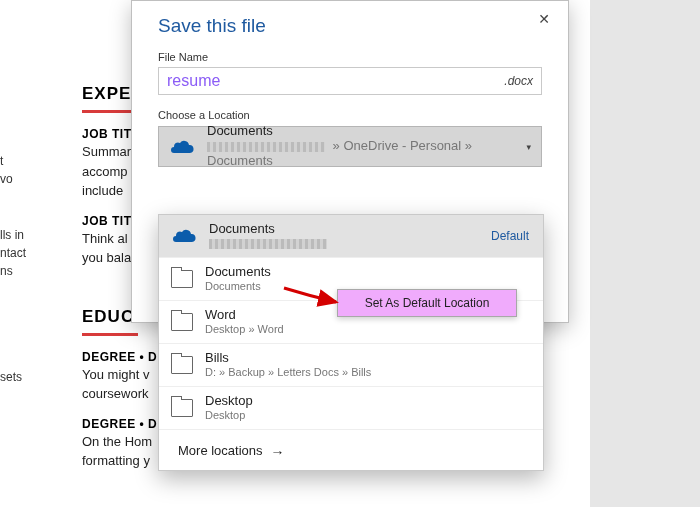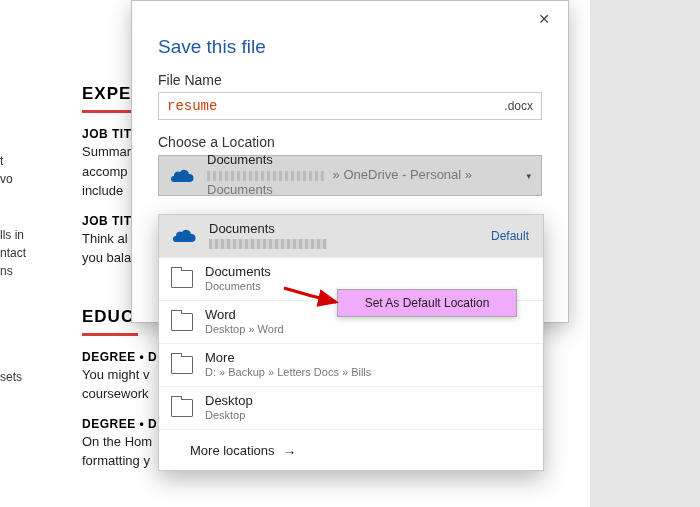--- a/index.html
+++ b/index.html
@@ -87,47 +87,46 @@
     top: 6px;
     right: 10px;
     font-size: 14px;
     color: #444;
     cursor: pointer;
     padding: 4px 8px;
   }
   .dialog-title {
     color: #1f5aa0;
     font-size: 19px;
-    padding: 35px 26px 6px 26px;
+    padding: 14px 26px 6px 26px;
     font-weight: 400;
   }
   .field-label {
-    font-size: 14px;
+    font-size: 11px;
     color: #333;
     padding: 8px 26px 2px 26px;
   }
   .filename-row {
     margin: 2px 26px 0 26px;
     border: 1px solid #c9c9c9;
     height: 28px;
     display: flex;
     align-items: center;
     padding: 0 8px;
     font-size: 13px;
   }
   .filename-row input {
     border: none;
     outline: none;
     flex: 1;
-    font-size: 14px;
-    color: #c2410c;
+    font-size: 16px;
+    color: #8b5cf6;
     background: transparent;
-    font-family: Liberation Mono, monospace;
-  }
-  .file-ext { color: #444; font-size: 12px; }
+  }
+  .file-ext { color: #444; font-size: 12px; font-style: italic; }
   .loc-dropdown {
     margin: 3px 26px 0 26px;
     background: #d6d6d6;
     border: 1px solid #b5b5b5;
     height: 41px;
     display: flex;
     align-items: center;
     position: relative;
     padding-left: 10px;
   }
@@ -166,21 +165,21 @@
     position: absolute;
     right: 14px;
     top: 14px;
     font-size: 12px;
     color: #1f5aa0;
   }
   .more-row {
     height: 40px;
     display: flex;
     align-items: center;
-    padding: 0 31px;
+    padding: 0 19px;
     font-size: 13px;
     color: #222;
     cursor: pointer;
   }
   .more-row .arrow { margin-left: 8px; font-size: 14px; }
   .folder-icon {
     width: 22px; height: 18px;
     border: 1.2px solid #666;
     border-radius: 1px;
     position: relative;
@@ -330,21 +329,21 @@
       <span class="folder-icon"></span>
       <div class="titles">
         <div class="name">Word</div>
         <div class="path">Desktop » Word</div>
       </div>
     </div>
 
     <div class="loc-item">
       <span class="folder-icon"></span>
       <div class="titles">
-        <div class="name">More</div>
+        <div class="name">Bills</div>
         <div class="path">D: » Backup » Letters  Docs » Bills</div>
       </div>
     </div>
 
     <div class="loc-item">
       <span class="folder-icon"></span>
       <div class="titles">
         <div class="name">Desktop</div>
         <div class="path">Desktop</div>
       </div>

